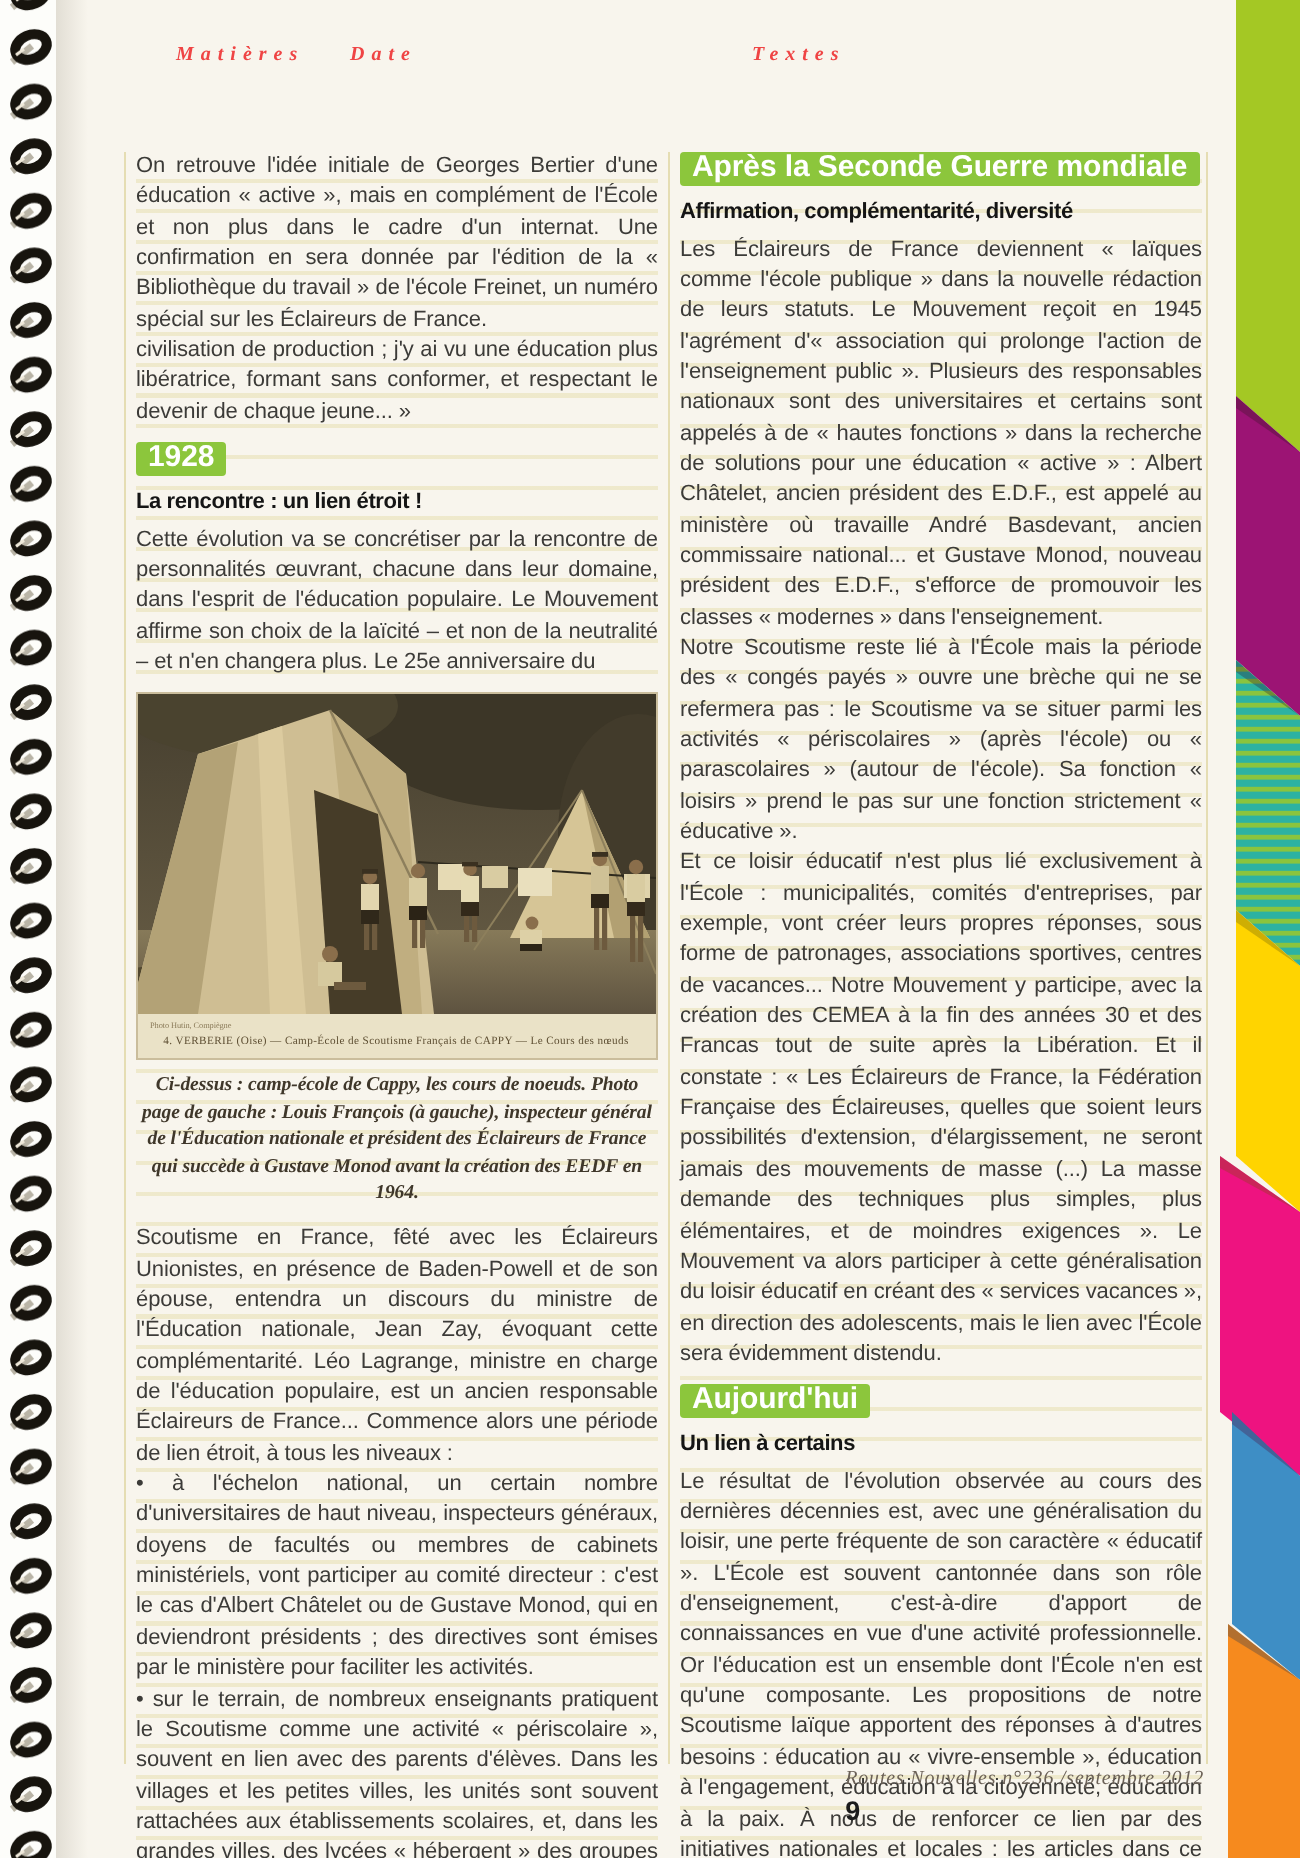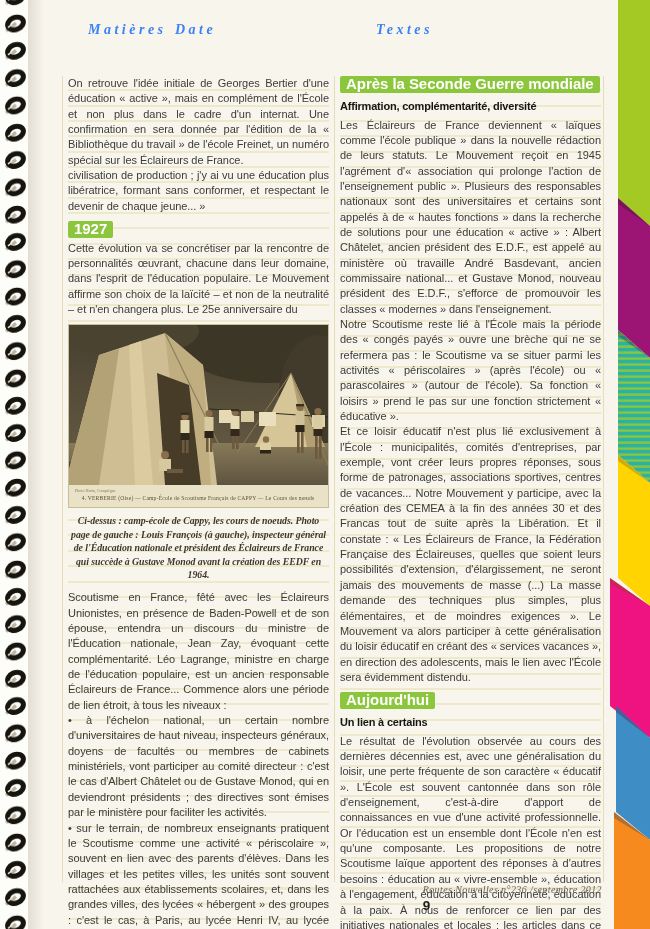--- a/index.html
+++ b/index.html
@@ -6,21 +6,21 @@
   .canvas{position:relative;width:650px;height:929px;overflow:hidden;
           background:#fdfdfa;font-family:"Liberation Sans",sans-serif;}
   
   .sheet{position:absolute;left:28px;top:0;width:622px;height:929px;background:#f8f5ed;}
   .sheet-shadow{position:absolute;left:28px;top:0;width:16px;height:929px;
                 background:linear-gradient(to right,rgba(90,80,60,.14),rgba(90,80,60,0));}
   
   .binding{position:absolute;left:0;top:0;width:34px;height:929px;}
   
   .hdr{position:absolute;top:22px;font-family:"Liberation Serif",serif;
-       font-style:italic;font-weight:bold;font-size:14px;letter-spacing:3.5px;color:#3b82f6;}
+       font-style:italic;font-weight:bold;font-size:10px;letter-spacing:3.5px;color:#ef4444;}
   .hdr.m{left:88px}.hdr.d{left:175px}.hdr.t{left:376px}
   
   .columns{position:absolute;left:68px;top:76px;width:533px;display:flex;gap:11px;}
   .col{width:261px;font-size:11px;line-height:15.35px;color:#3c3b38;text-align:justify;
        letter-spacing:-.05px;
        background-image:repeating-linear-gradient(to bottom,transparent 0 13.3px,rgba(214,202,118,.28) 13.3px 15.35px);}
   .col p{margin:0;}
   .vline{position:absolute;top:76px;height:806px;width:1px;background:rgba(210,198,122,.5);}
   .badge{display:inline-block;background:#8cc63c;color:#fff;font-weight:bold;
          font-size:15px;line-height:12px;padding:2px 6px 2.5px;border-radius:2px;margin:7px 0 3px;}
@@ -65,21 +65,22 @@
   <div class="vline" style="left:62px"></div>
   <div class="vline" style="left:334px"></div>
   <div class="vline" style="left:603px"></div>
 
   <div class="columns">
 
     <div class="col">
       <p>On retrouve l'idée initiale de Georges Bertier d'une éducation « active », mais en complément de l'École et non plus dans le cadre d'un internat. Une confirmation en sera donnée par l'édition de la « Bibliothèque du travail » de l'école Freinet, un numéro spécial sur les Éclaireurs de France.</p>
       <p>civilisation de production ; j'y ai vu une éducation plus libératrice, formant sans conformer, et respectant le devenir de chaque jeune... »</p>
 
-      <div><span class="badge">1927</span></div>
+      <div><span class="badge">1928</span></div>
+      <h2>La rencontre : un lien étroit !</h2>
       <p>Cette évolution va se concrétiser par la rencontre de personnalités œuvrant, chacune dans leur domaine, dans l'esprit de l'éducation populaire. Le Mouvement affirme son choix de la laïcité – et non de la neutralité – et n'en changera plus. Le 25e anniversaire du</p>
 
       <svg class="photo" width="259" height="182" viewBox="0 0 259 182">
         <defs>
           <linearGradient id="sky" x1="0" y1="0" x2="0" y2="1">
             <stop offset="0" stop-color="#463f2f"></stop>
               <stop offset="1" stop-color="#6a5f47"></stop>
           </linearGradient>
           <linearGradient id="gnd" x1="0" y1="0" x2="0" y2="1">
             <stop offset="0" stop-color="#877a59"></stop>

